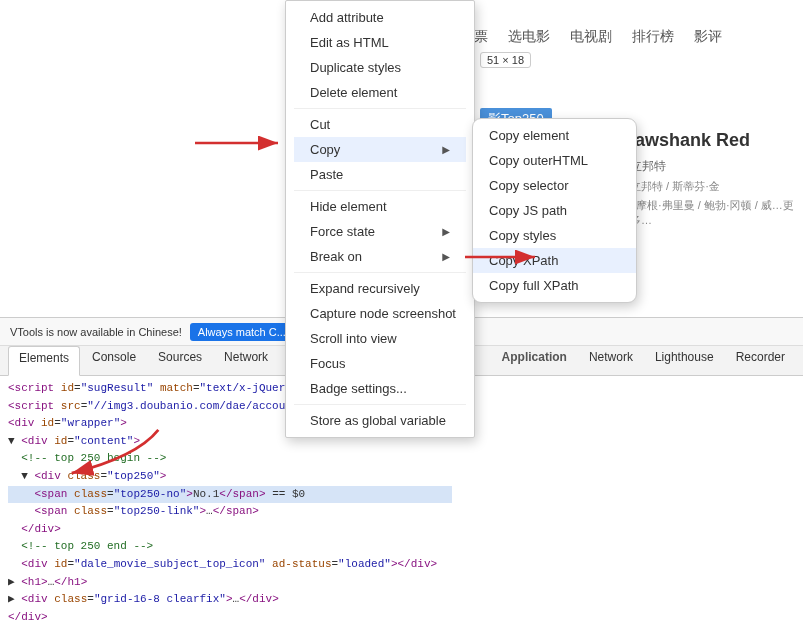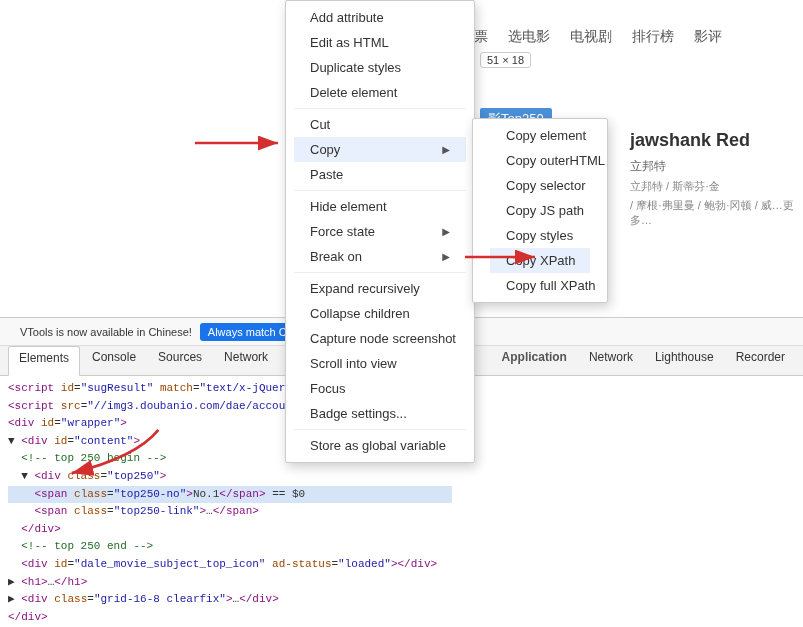--- a/index.html
+++ b/index.html
@@ -183,27 +183,27 @@
     }
     .menu-item.active { background: #e8f0fe; }
     .menu-item .arrow { font-size: 10px; color: #555; margin-left: 8px; }
     .menu-divider { border-top: 1px solid #eee; margin: 3px 0; }
 
     
     .submenu {
       position: absolute;
       top: 118px;
       left: 472px;
-      width: 136px;
+      width: 165px;
       background: #fff;
       border: 1px solid #ccc;
       box-shadow: 2px 4px 12px rgba(0,0,0,0.2);
       z-index: 101;
-      padding: 4px 17px;
-      border-radius: 2px;
+      padding: 4px 0;
+      border-radius: 9px;
     }
 
     .submenu-item {
       padding: 5px 16px;
       font-size: 13px;
       color: #333;
       cursor: pointer;
       white-space: nowrap;
     }
     .submenu-item.active { background: #e8f0fe; }
@@ -259,21 +259,21 @@
 <div class="movie-title">jawshank Red</div>
 
 <div class="director-info">
   <div>立邦特</div>
   <div class="line2">立邦特 / 斯蒂芬·金</div>
   <div class="line2">/ 摩根·弗里曼 / 鲍勃·冈顿 / 威…更多…</div>
 </div>
 
 <div class="devtools-panel">
 
-  <div style="position:absolute; top:0; left:0; width:100%; height:28px; background:#f8f8f8; border-bottom:1px solid #ddd; display:flex; align-items:center; padding:0 20px; font-size:11px; color:#333;">
+  <div style="position:absolute; top:0; left:0; width:100%; height:28px; background:#f8f8f8; border-bottom:1px solid #ddd; display:flex; align-items:center; padding:0 10px; font-size:11px; color:#333;">
     <span>VTools is now available in Chinese!</span>
     <div class="always-match-btn" style="position:static; margin-left:8px;">Always match C...</div>
   </div>
 
   <div class="devtools-tabs" style="position:absolute; top:28px; left:0; width:100%;">
     <div class="devtools-tab active">Elements</div>
     <div class="devtools-tab">Console</div>
     <div class="devtools-tab">Sources</div>
     <div class="devtools-tab">Network</div>
     <div class="devtools-tab devtools-tab-right">Application</div>
@@ -336,23 +336,20 @@
   </div>
   <div class="menu-item">
     <span>Break on</span>
     <span class="arrow">▶</span>
   </div>
   <div class="menu-divider"></div>
   <div class="menu-item">
     <span>Expand recursively</span>
   </div>
   <div class="menu-item">
-    <span>Collapse children</span>
-  </div>
-  <div class="menu-item">
     <span>Capture node screenshot</span>
   </div>
   <div class="menu-item">
     <span>Scroll into view</span>
   </div>
   <div class="menu-item">
     <span>Focus</span>
   </div>
   <div class="menu-item">
     <span>Badge settings...</span>

